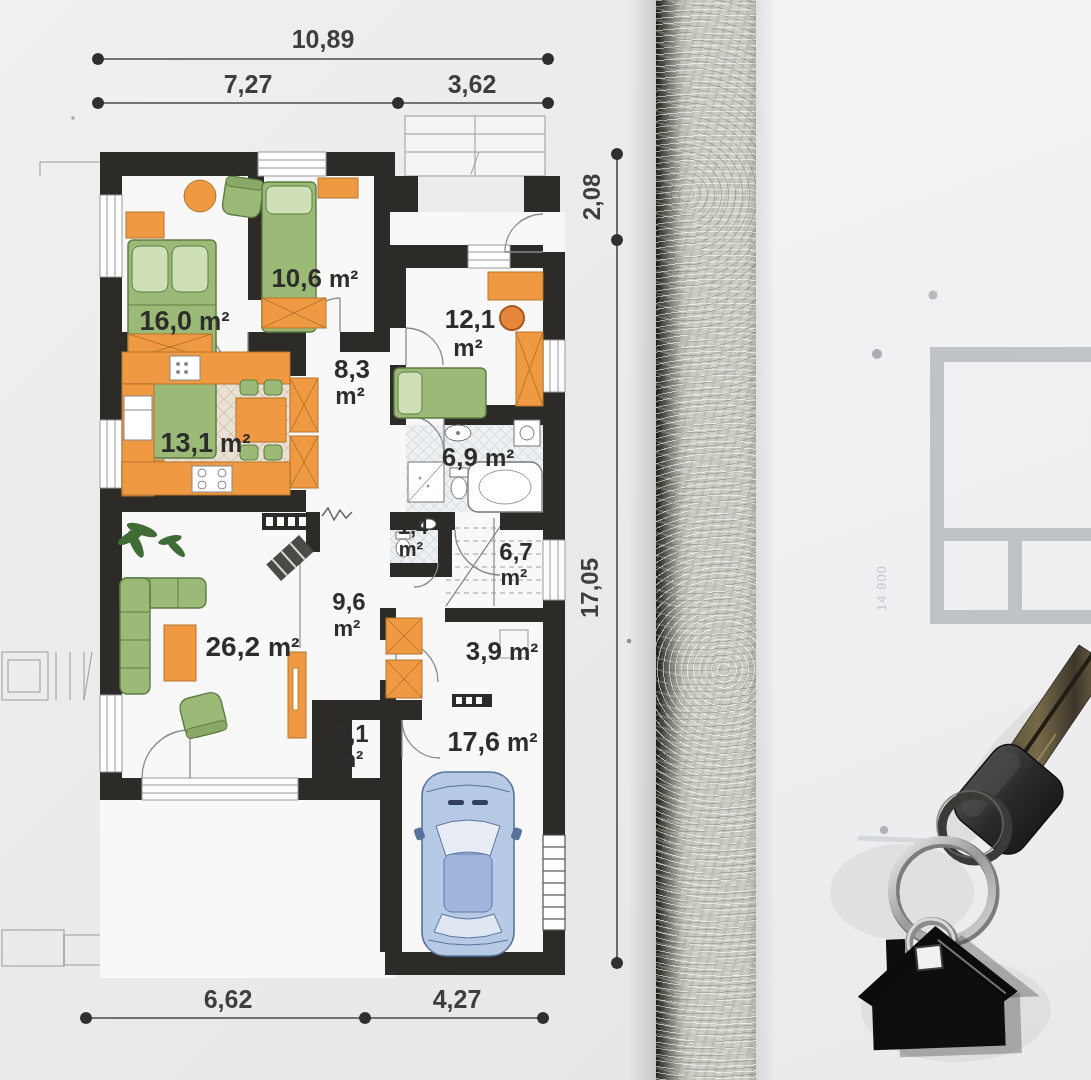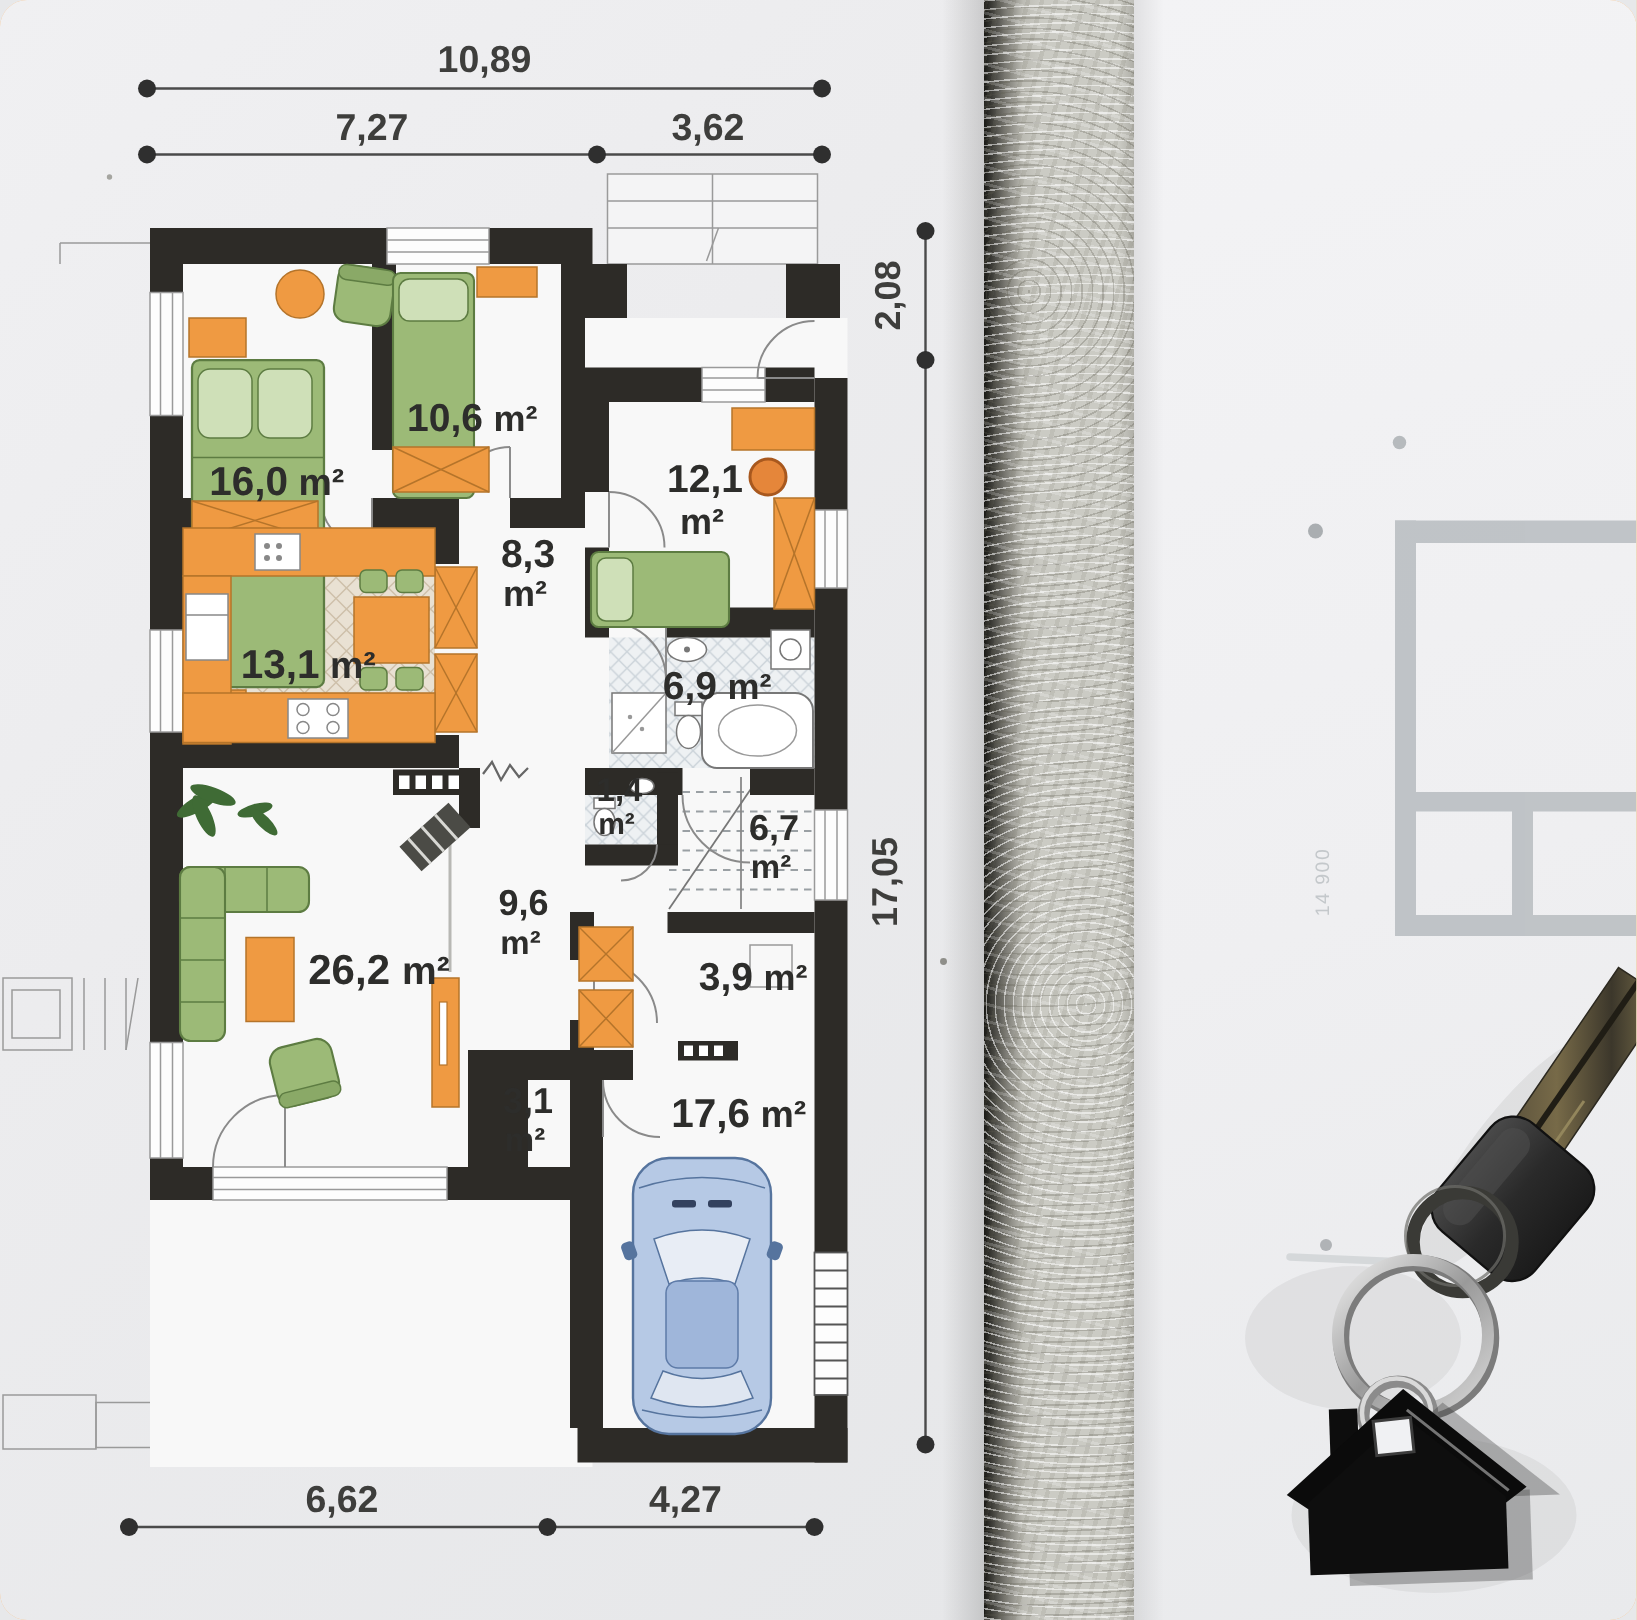--- a/index.html
+++ b/index.html
@@ -1,17 +1,17 @@
 <!DOCTYPE html>
 <html><head>
 <meta charset="utf-8">
 <style>
   html,body{margin:0;padding:0;background:#e7e8ea;}
   #stage{position:relative;width:1091px;height:1080px;overflow:hidden;
-         font-family:"Liberation Sans",sans-serif;background:#fdba74;border-radius:18px;}
+         font-family:"Liberation Sans",sans-serif;background:#bef264;}
   .sheet-left{position:absolute;left:0;top:0;width:658px;height:1080px;
       background:linear-gradient(135deg,#f0f0f2 0%,#ececee 40%,#e6e7e9 100%);}
   .sheet-left-shadow{position:absolute;left:628px;top:0;width:30px;height:1080px;
       background:linear-gradient(90deg,rgba(0,0,0,0) 0%,rgba(40,40,36,0.18) 100%);}
   .concrete{position:absolute;left:656px;top:0;width:100px;height:1080px;
       background:
         repeating-radial-gradient(circle at 30% 18%, rgba(92,90,78,0.28) 0 1px, transparent 1px 7px),
         repeating-radial-gradient(circle at 68% 62%, rgba(255,255,255,0.55) 0 1px, transparent 1px 6px),
         repeating-linear-gradient(105deg, rgba(118,116,102,0.14) 0 3px, transparent 3px 9px),
         repeating-linear-gradient(15deg, rgba(255,255,255,0.20) 0 2px, transparent 2px 11px),

